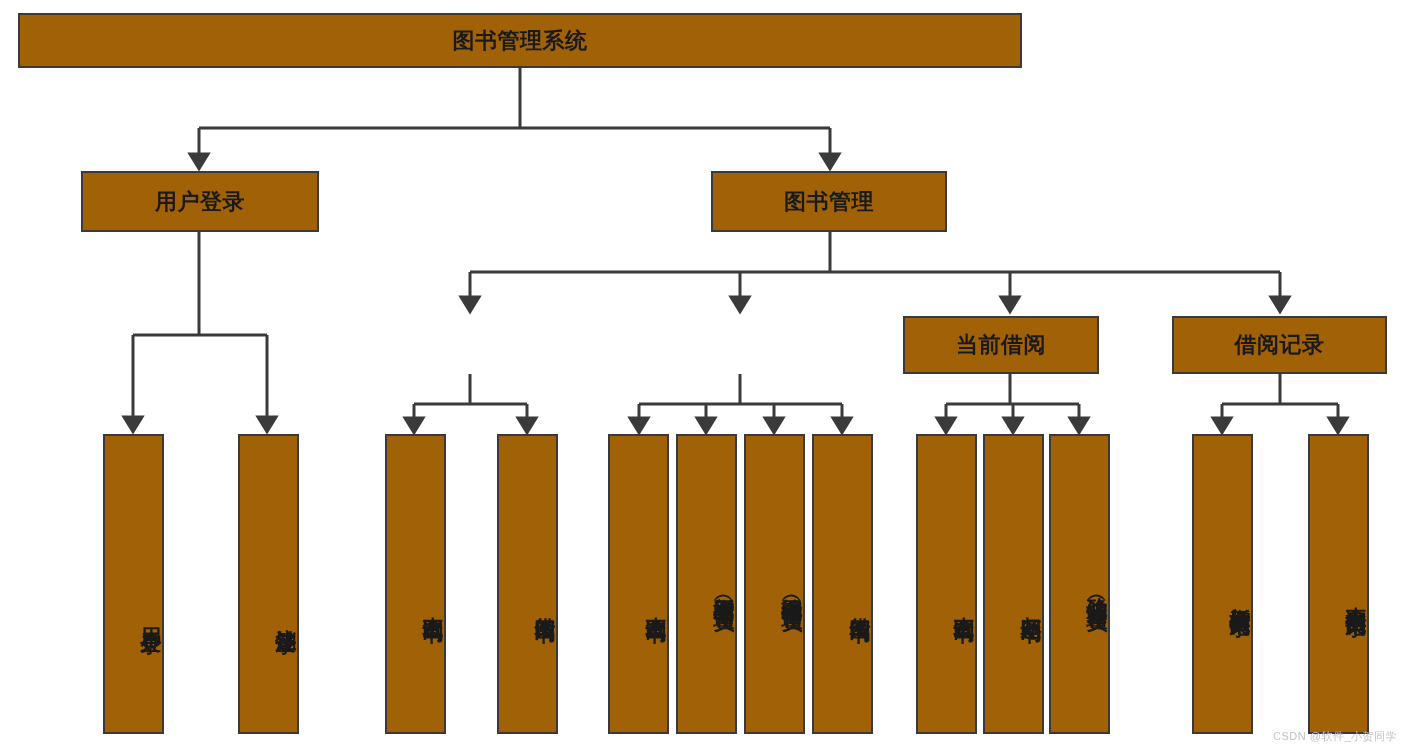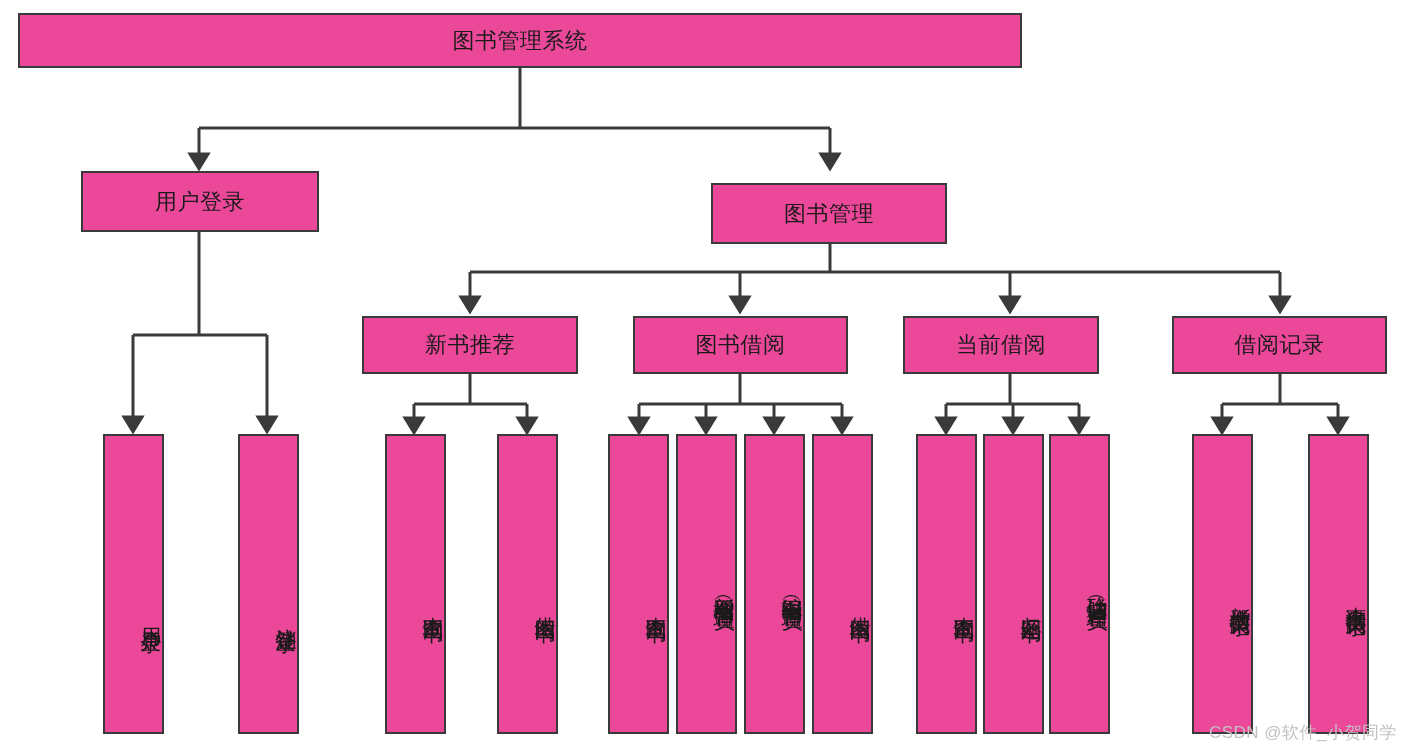--- a/index.html
+++ b/index.html
@@ -23,28 +23,29 @@
     left: 0;
     top: 0;
     width: 1405px;
     height: 747px;
     pointer-events: none;
   }
   .node {
     position: absolute;
     box-sizing: border-box;
     border: 2.5px solid #3a3a3a;
-    background: #ec4899;
+    background: #a16207;
     color: #1a1a1a;
     display: flex;
     align-items: center;
     justify-content: center;
     text-align: center;
     line-height: 1.08;
     z-index: 2;
+    font-weight: bold;
   }
   .node.horizontal {
     font-size: 22px;
     letter-spacing: 0.5px;
     white-space: nowrap;
   }
   .node.vertical {
     writing-mode: vertical-rl;
     text-orientation: upright;
     font-size: 21px;
@@ -62,21 +63,21 @@
   .node.vertical.pad-sm {
     padding-top: 24px;
   }
   .node-label {
     display: block;
   }
   #watermark {
     position: absolute;
     right: 8px;
     bottom: 3px;
-    font-size: 17px;
+    font-size: 11px;
     color: #c2c2c2;
     white-space: nowrap;
     z-index: 3;
     letter-spacing: 0.5px;
   }
 </style>
 </head>
 <body>
 
 <div id="diagram-canvas">
@@ -132,30 +133,24 @@
     </g>
   </svg>
 
   <div class="node horizontal" style="left:18px; top:13px; width:1004px; height:55px;">
     <span class="node-label">图书管理系统</span>
   </div>
 
   <div class="node horizontal" style="left:81px; top:171px; width:238px; height:61px;">
     <span class="node-label">用户登录</span>
   </div>
-  <div class="node horizontal" style="left:711px; top:171px; width:236px; height:61px;margin-top:12px;">
+  <div class="node horizontal" style="left:711px; top:171px; width:236px; height:61px;">
     <span class="node-label">图书管理</span>
   </div>
 
-  <div class="node horizontal" style="left:362px; top:316px; width:216px; height:58px;">
-    <span class="node-label">新书推荐</span>
-  </div>
-  <div class="node horizontal" style="left:633px; top:316px; width:215px; height:58px;">
-    <span class="node-label">图书借阅</span>
-  </div>
   <div class="node horizontal" style="left:903px; top:316px; width:196px; height:58px;">
     <span class="node-label">当前借阅</span>
   </div>
   <div class="node horizontal" style="left:1172px; top:316px; width:215px; height:58px;justify-content:center;">
     <span class="node-label">借阅记录</span>
   </div>
 
   <div class="node vertical pad-lg" style="left:103px; top:434px; width:61px; height:300px;">
     <span class="node-label">用户登录</span>
   </div>

